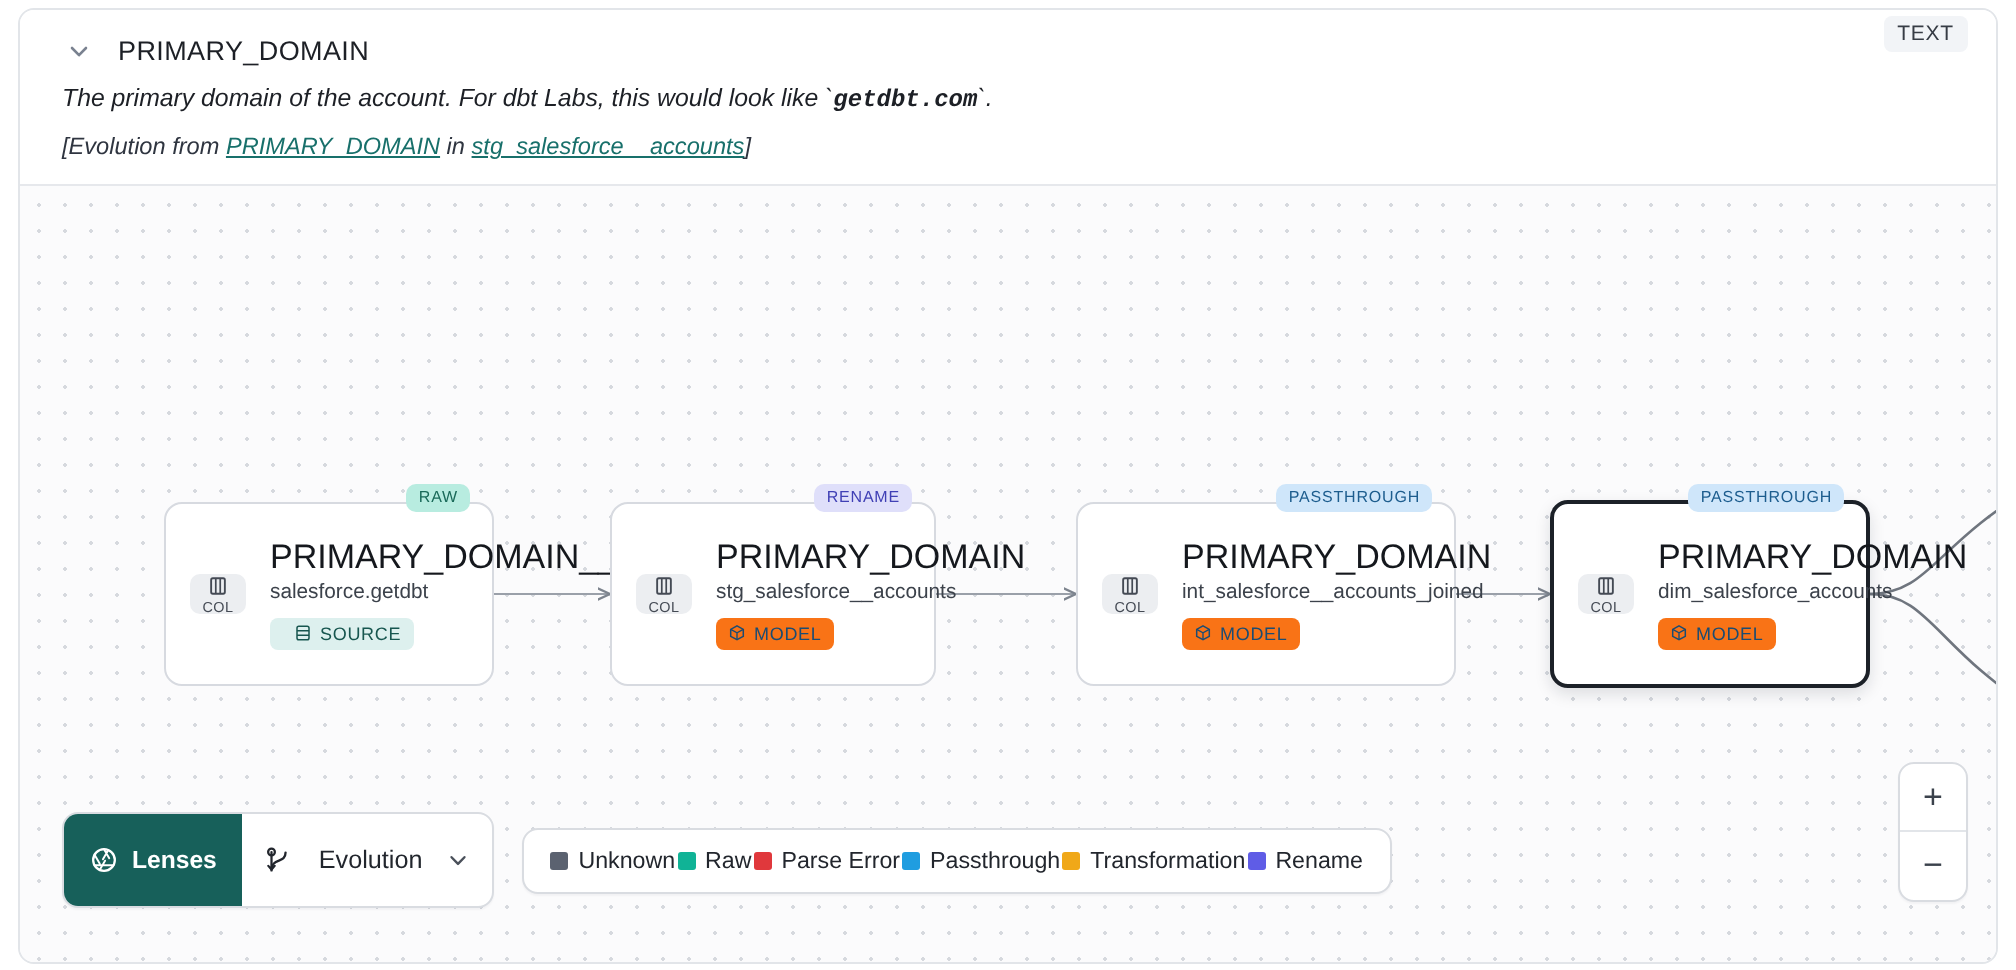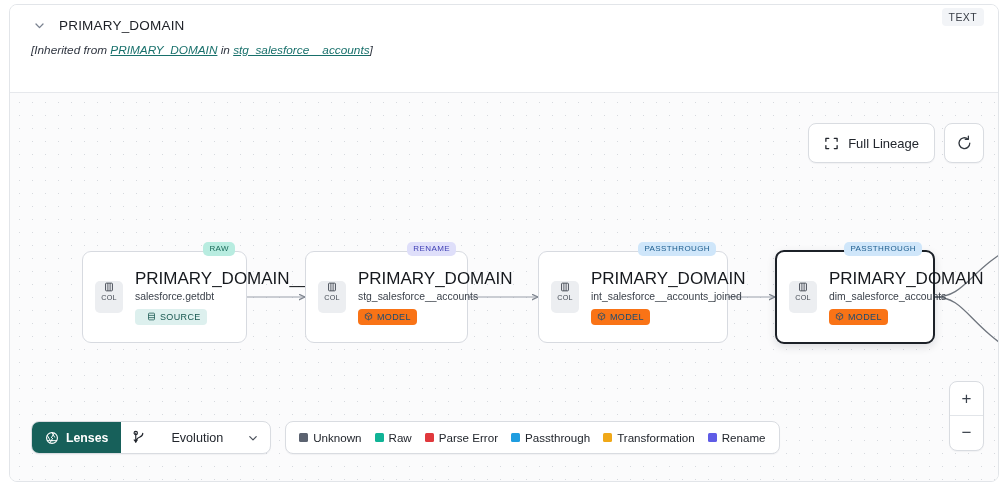--- a/index.html
+++ b/index.html
@@ -169,25 +169,25 @@
     display: flex;
     align-items: center;
     padding-left: 12px;
     z-index: 4;
   }
   .node.selected {
     border: 2px solid #1c2128;
     box-shadow: 0 3px 8px rgba(16,24,40,.13);
   }
   .colchip {
-    width: 28px; height: 32px;
+    width: 28px; height: 20px;
     background: #eceef1;
     border-radius: 5px;
     display: flex; flex-direction: column;
-    align-items: center; 
+    align-items: center; justify-content: center;
     gap: 1px;
     flex: none;
   }
   .colchip .lbl {
     font-size: 7.2px;
     color: #444a54;
     letter-spacing: .2px;
     line-height: 1;
   }
   .node-body {
@@ -247,42 +247,42 @@
     gap: 14px;
     z-index: 9;
   }
   .seg {
     display: flex;
     border: 1px solid #d9dce1;
     border-radius: 8px;
     overflow: hidden;
     background: #ffffff;
     box-shadow: 0 1px 1px rgba(16,24,40,.04);
-    height: 33px;
+    height: 48px;
   }
   .seg .lenses {
     display: flex; align-items: center; gap: 7px;
     background: #17605a;
     color: #ffffff;
     padding: 0 13px;
     font-size: 12.3px;
     font-weight: bold;
     cursor: pointer;
   }
   .seg .evolution {
-    display: flex; align-items: center; gap: 24px;
+    display: flex; align-items: center; gap: 12px;
     padding: 0 11px 0 11px;
     font-size: 12.6px;
     color: #22262d;
     cursor: pointer;
   }
   .legend {
     display: flex;
     align-items: center;
-    gap: 13px;
+    gap: 1px;
     height: 33px;
     padding: 0 13px;
     background: #ffffff;
     border: 1px solid #d9dce1;
     border-radius: 8px;
     box-shadow: 0 1px 1px rgba(16,24,40,.04);
   }
   .legend-item {
     display: flex; align-items: center; gap: 5px;
     font-size: 11.6px;
@@ -301,44 +301,27 @@
       <div class="hdr-row">
         <span class="chev">
           <svg width="13" height="13" viewBox="0 0 13 13">
               <path d="M3 5 L6.5 8.6 L10 5" fill="none" stroke="#7a8290" stroke-width="1.3" stroke-linecap="round" stroke-linejoin="round"></path>
             </svg>
         </span>
         <span class="col-title">PRIMARY_DOMAIN</span>
       </div>
       <div class="type-badge">TEXT</div>
 
-
-      <div class="inherit"><span>[Inherited from </span><a href="#">PRIMARY_DOMAIN</a><span> in </span><a href="#">stg_salesforce__accounts</a><span>]</span></div>
+      <div class="desc"><span>The primary domain of the account. For dbt Labs, this would look like `</span><b class="code">getdbt.com</b><span>`.</span></div>
+
+      <div class="inherit"><span>[Evolution from </span><a href="#">PRIMARY_DOMAIN</a><span> in </span><a href="#">stg_salesforce__accounts</a><span>]</span></div>
     </div>
 
     <div class="canvas">
 
-      <div class="top-tools">
-        <div class="btn-full">
-          <span>
-            <svg width="15" height="15" viewBox="0 0 16 16">
-              <path d="M2 5.6V2.6h3M14 5.6V2.6h-3M2 10.4v3h3M14 10.4v3h-3" fill="none" stroke="#22262d" stroke-width="1.4" stroke-linecap="round" stroke-linejoin="round"></path>
-            </svg>
-          </span>
-          <span>Full Lineage</span>
-        </div>
-        <div class="btn-refresh">
-          <span>
-            <svg width="17" height="17" viewBox="0 0 18 18">
-              <path d="M14.6 8.6a5.7 5.7 0 1 1-1.9-4.2" fill="none" stroke="#32383f" stroke-width="1.4" stroke-linecap="round"></path>
-              <path d="M13.1 1.3v3.3h-3.3" fill="none" stroke="#32383f" stroke-width="1.4" stroke-linecap="round" stroke-linejoin="round"></path>
-            </svg>
-          </span>
-        </div>
-      </div>
 
       <div class="zoomctl">
         <div>+</div>
         <div>−</div>
       </div>
 
       <svg class="edges" width="1008" height="398" viewBox="0 0 1008 398">
         <defs>
           <marker id="ar" markerWidth="7" markerHeight="7" refX="5.6" refY="3" orient="auto">
             <path d="M0,0.4 L5.6,3 L0,5.6" fill="none" stroke="#7d848e" stroke-width="1.1" stroke-linecap="round" stroke-linejoin="round"></path>

